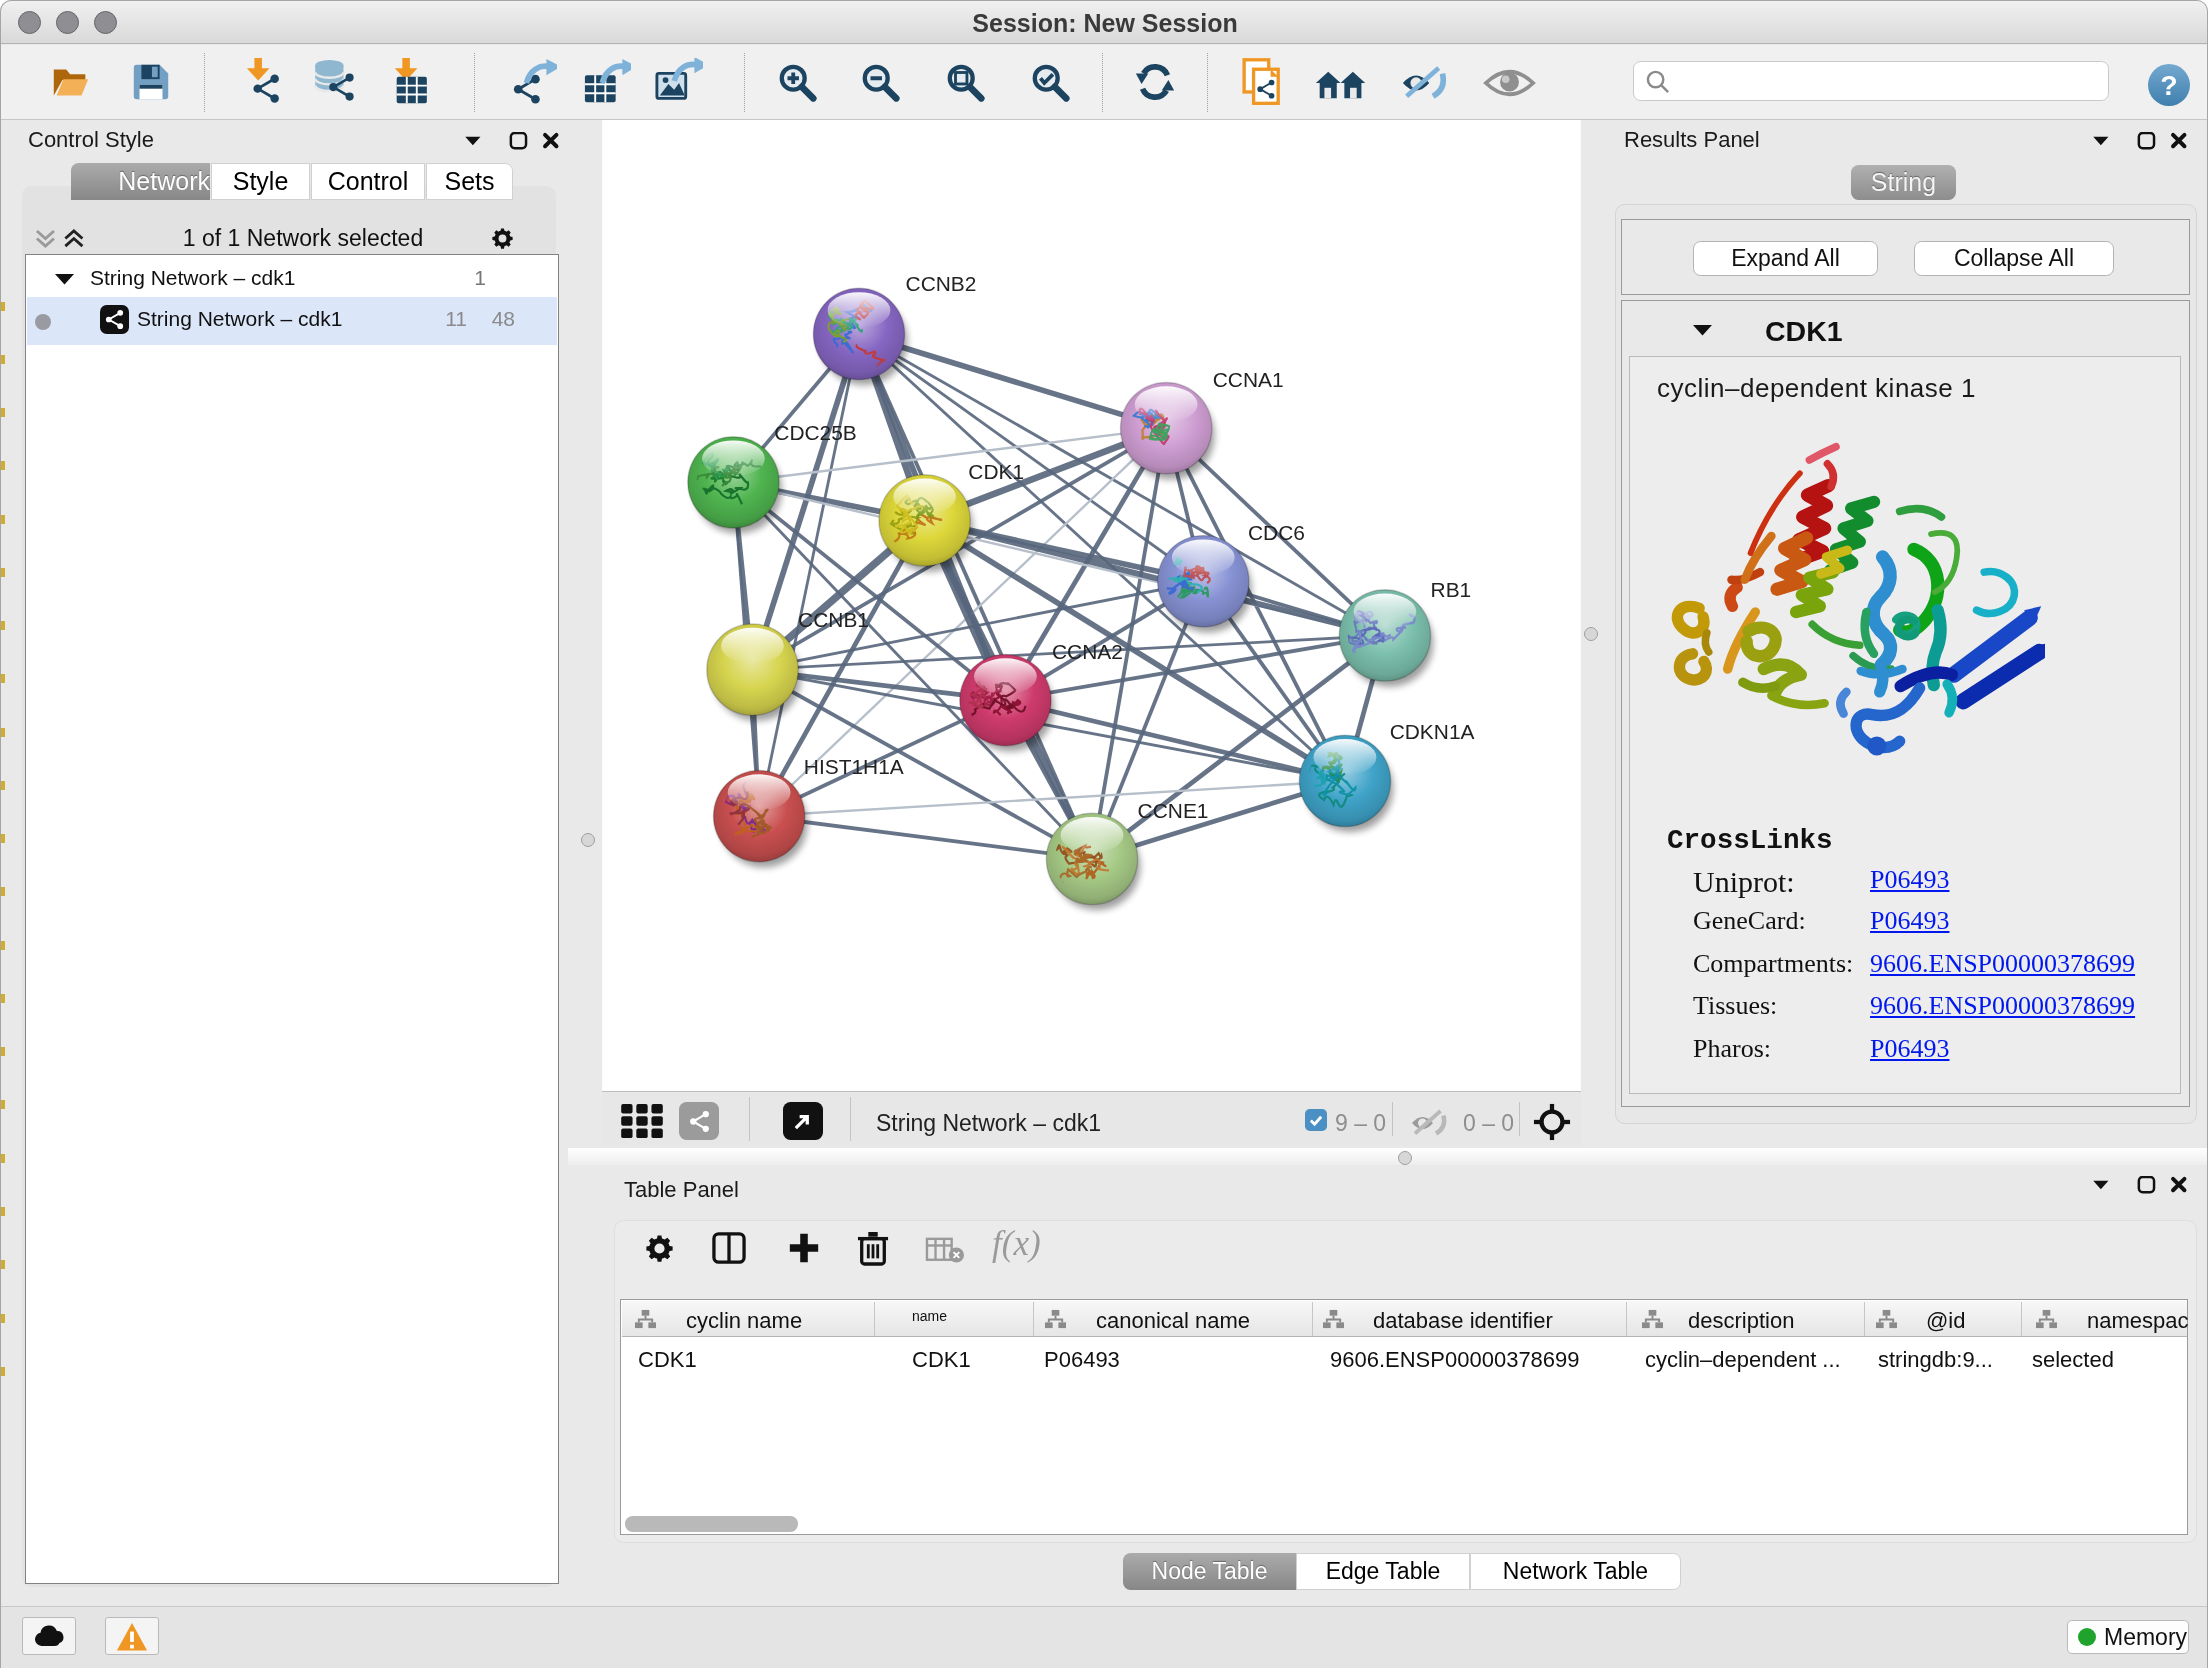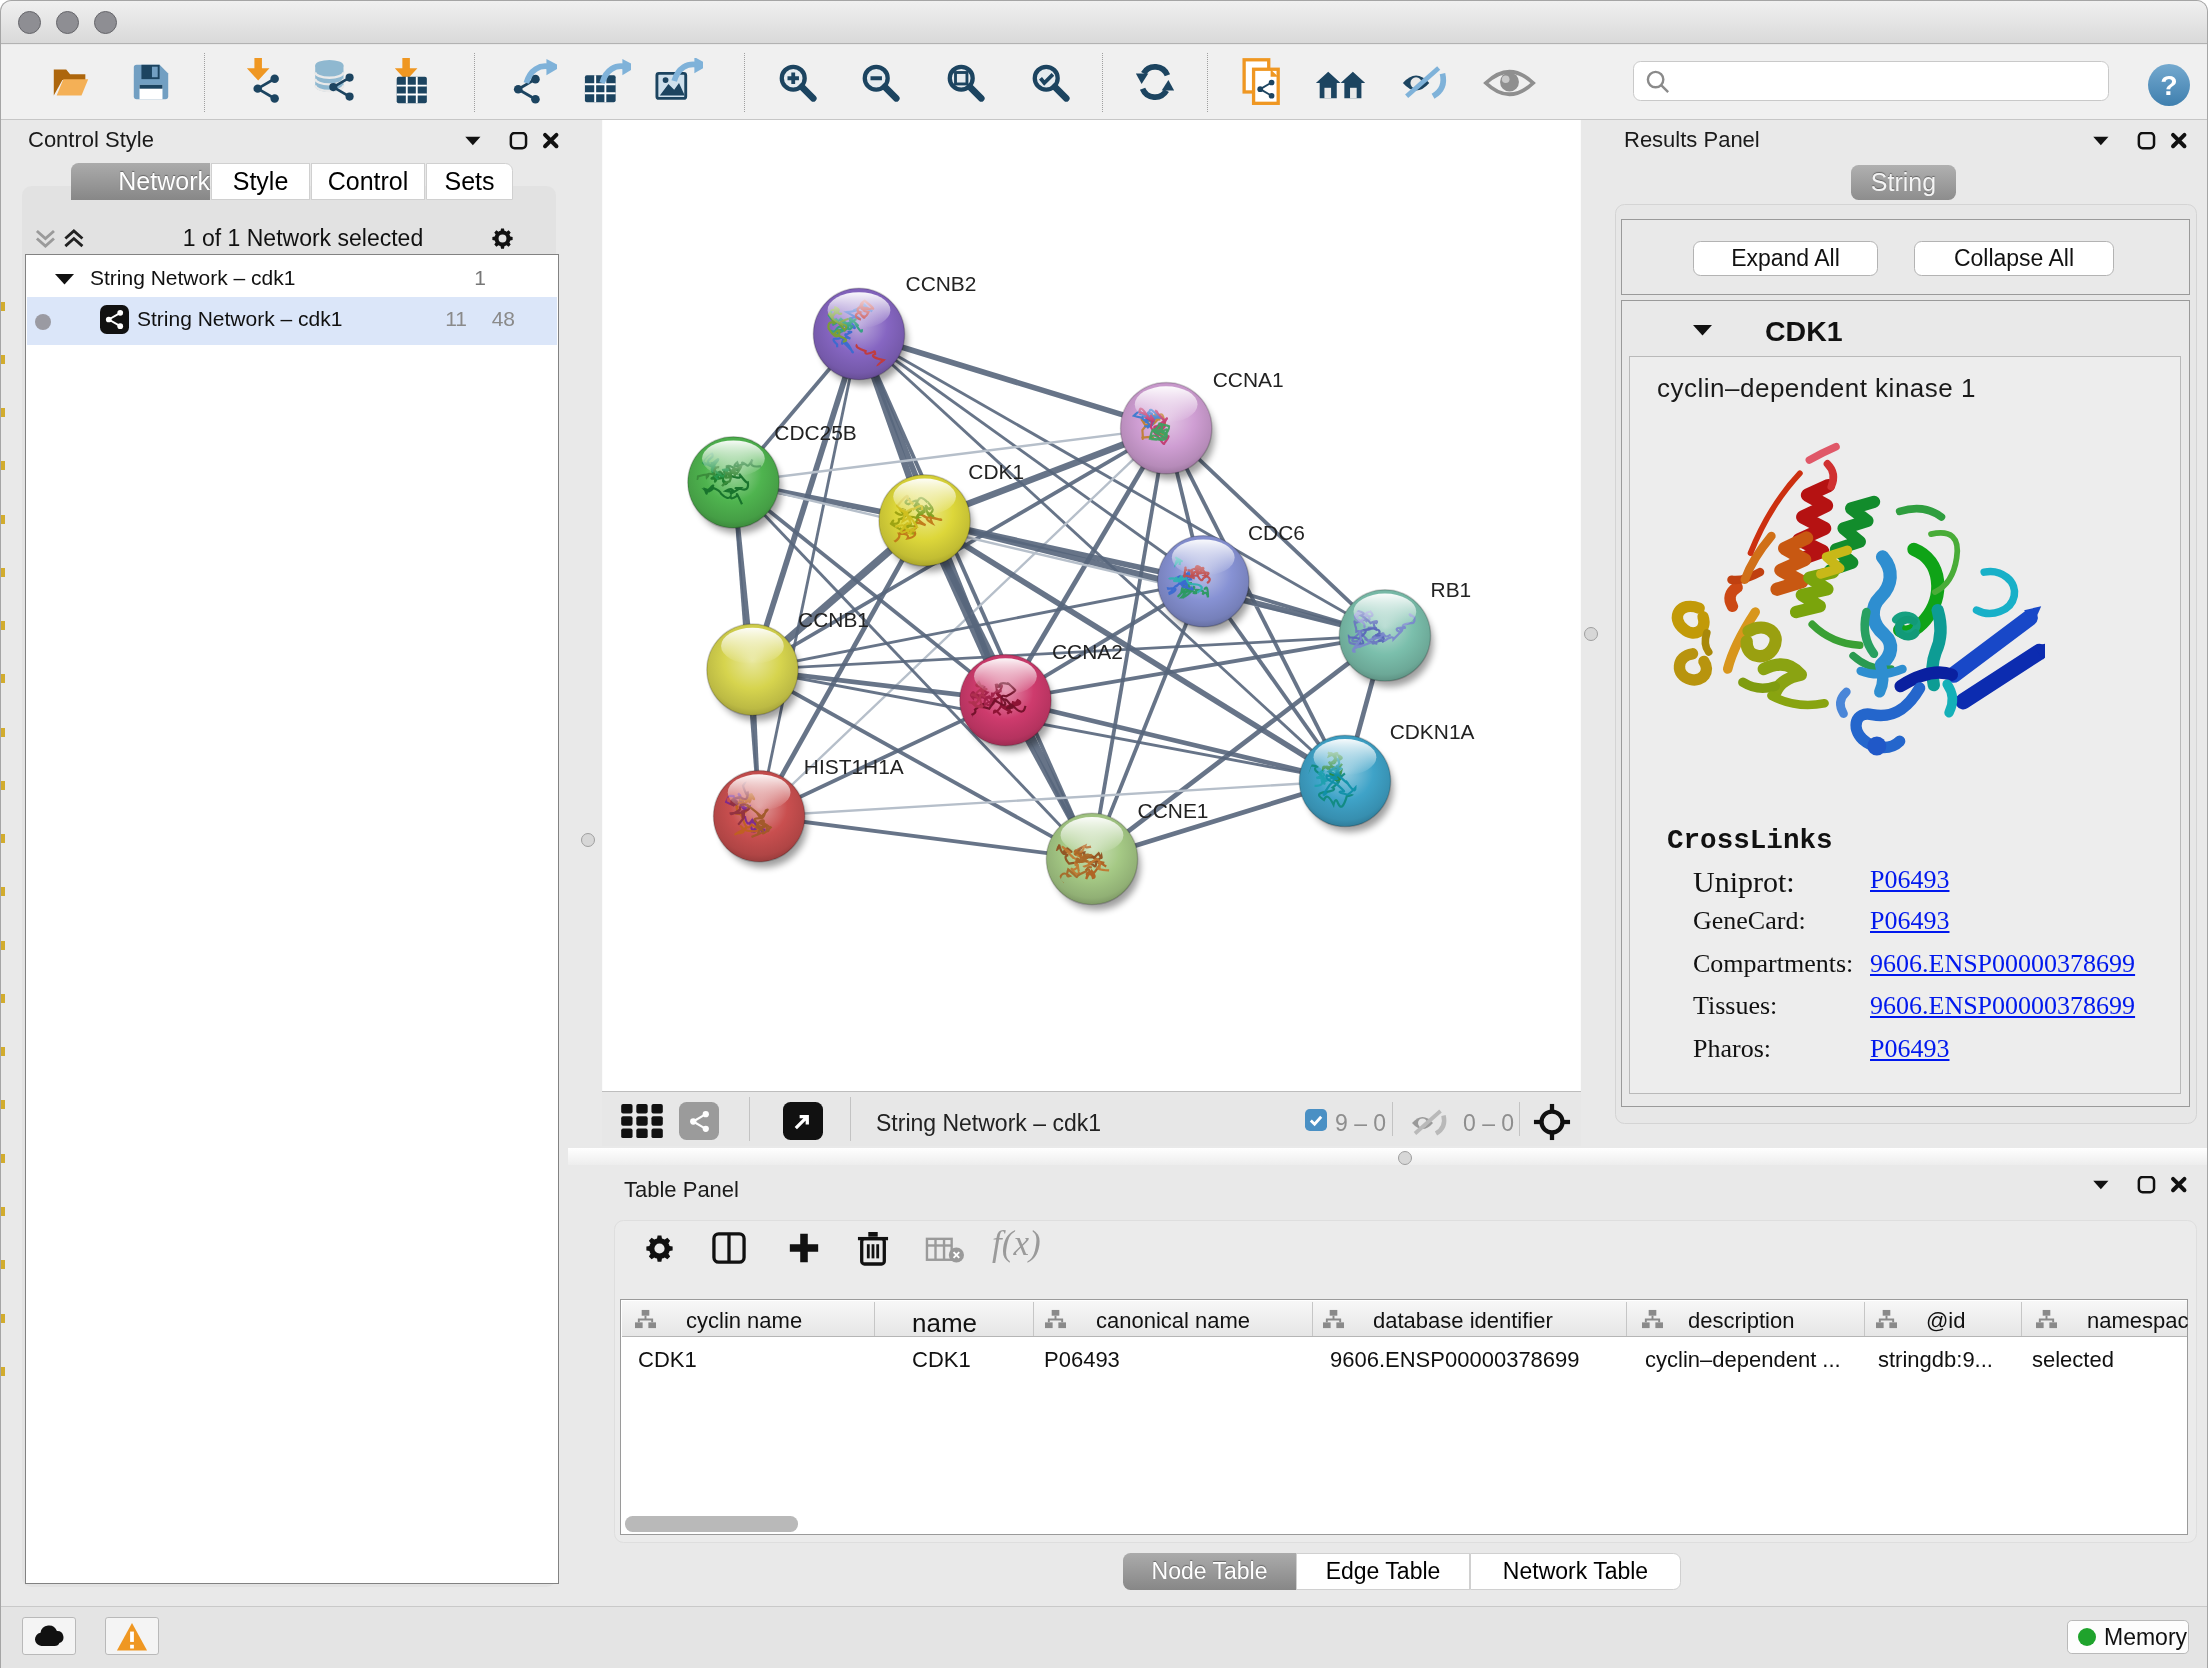--- a/index.html
+++ b/index.html
@@ -30,20 +30,21 @@
     <div class="abs" style="left:0;top:1153px;width:3.8px;height:8.6px;background:#d2ac2e"></div>
     <div class="abs" style="left:0;top:1206px;width:3.8px;height:8.6px;background:#d2ac2e"></div>
     <div class="abs" style="left:0;top:1259px;width:3.8px;height:8.6px;background:#d2ac2e"></div>
     <div class="abs" style="left:0;top:1313px;width:3.8px;height:8.6px;background:#d2ac2e"></div>
     <div class="abs" style="left:0;top:1366px;width:3.8px;height:8.6px;background:#d2ac2e"></div>
 
 <div class="abs" style="left:0;top:0;width:2208px;height:43px;background:linear-gradient(#f0f0f0,#d9d9d9);border-bottom:1px solid #b2b2b2;border-radius:11.4px 11.4px 0 0"></div>
 <div class="abs" style="left:17px;top:9.5px;width:23px;height:23px;border-radius:50%;background:#8e8e93;border:1px solid #65656a"></div>
 <div class="abs" style="left:55px;top:9.5px;width:23px;height:23px;border-radius:50%;background:#8e8e93;border:1px solid #65656a"></div>
 <div class="abs" style="left:93px;top:9.5px;width:23px;height:23px;border-radius:50%;background:#8e8e93;border:1px solid #65656a"></div>
+<div class="abs" style="left:0;top:7.6px;width:2208px;text-align:center;font-size:25px;font-weight:600;color:#3a3a3a">Session: New Session</div>
 
 <div class="abs" style="left:0;top:44px;width:2208px;height:75px;background:#f0f0f0;border-bottom:1px solid #c6c6c6"></div>
 <svg style="position:absolute;left:48px;top:59px" width="44" height="44" viewBox="0 0 46 46">
       <path d="M5,37 V10 h13 l4,5 h16 v6 H14 Z" fill="#ad660c"></path>
       <path d="M8,37 L15,20 h26 l-7,17 Z" fill="#f4b056"></path>
     </svg>
     <svg style="position:absolute;left:128px;top:59px" width="44" height="44" viewBox="0 0 46 46">
       <path d="M5,8 a3,3 0 0 1 3,-3 H32 L41,14 V38 a3,3 0 0 1 -3,3 H8 a3,3 0 0 1 -3,-3 Z" fill="#729fc2"></path>
       <rect x="13" y="5" width="19" height="15" fill="#1c4460"></rect>
       <rect x="24" y="7" width="6" height="11" fill="#729fc2"></rect>
@@ -748,21 +749,21 @@
       <rect x="15" y="14" width="8" height="6" fill="#8a8a8a"></rect>
       <path d="M12,7 v4 M5,14 v-3 h14 v3" fill="none" stroke="#8a8a8a" stroke-width="2"></path>
     </svg>
     <svg style="position:absolute;left:2034px;top:1308px" width="23" height="21" viewBox="0 0 24 22">
       <rect x="8" y="1" width="8" height="6" fill="#8a8a8a"></rect>
       <rect x="1" y="14" width="8" height="6" fill="#8a8a8a"></rect>
       <rect x="15" y="14" width="8" height="6" fill="#8a8a8a"></rect>
       <path d="M12,7 v4 M5,14 v-3 h14 v3" fill="none" stroke="#8a8a8a" stroke-width="2"></path>
     </svg>
 <div class="abs" style="left:685px;top:1307px;font-size:22px;color:#111">cyclin name</div>
-<div class="abs" style="left:911px;top:1307px;font-size:26px;color:#111">name</div>
+<div class="abs" style="left:911px;top:1307px;font-size:14px;color:#111">name</div>
 <div class="abs" style="left:1095px;top:1307px;font-size:22px;color:#111">canonical name</div>
 <div class="abs" style="left:1372px;top:1307px;font-size:22px;color:#111">database identifier</div>
 <div class="abs" style="left:1687px;top:1307px;font-size:22px;color:#111">description</div>
 <div class="abs" style="left:1925px;top:1307px;font-size:22px;color:#111">@id</div>
 <div class="abs" style="left:2086px;top:1307px;width:102px;overflow:hidden;white-space:nowrap;font-size:22px;color:#111">namespace</div>
 <div class="abs" style="left:637px;top:1346px;font-size:22px;color:#111">CDK1</div>
 <div class="abs" style="left:911px;top:1346px;font-size:22px;color:#111">CDK1</div>
 <div class="abs" style="left:1043px;top:1346px;font-size:22px;color:#111">P06493</div>
 <div class="abs" style="left:1329px;top:1346px;font-size:22px;color:#111">9606.ENSP00000378699</div>
 <div class="abs" style="left:1644px;top:1346px;font-size:22px;color:#111">cyclin–dependent ...</div>

